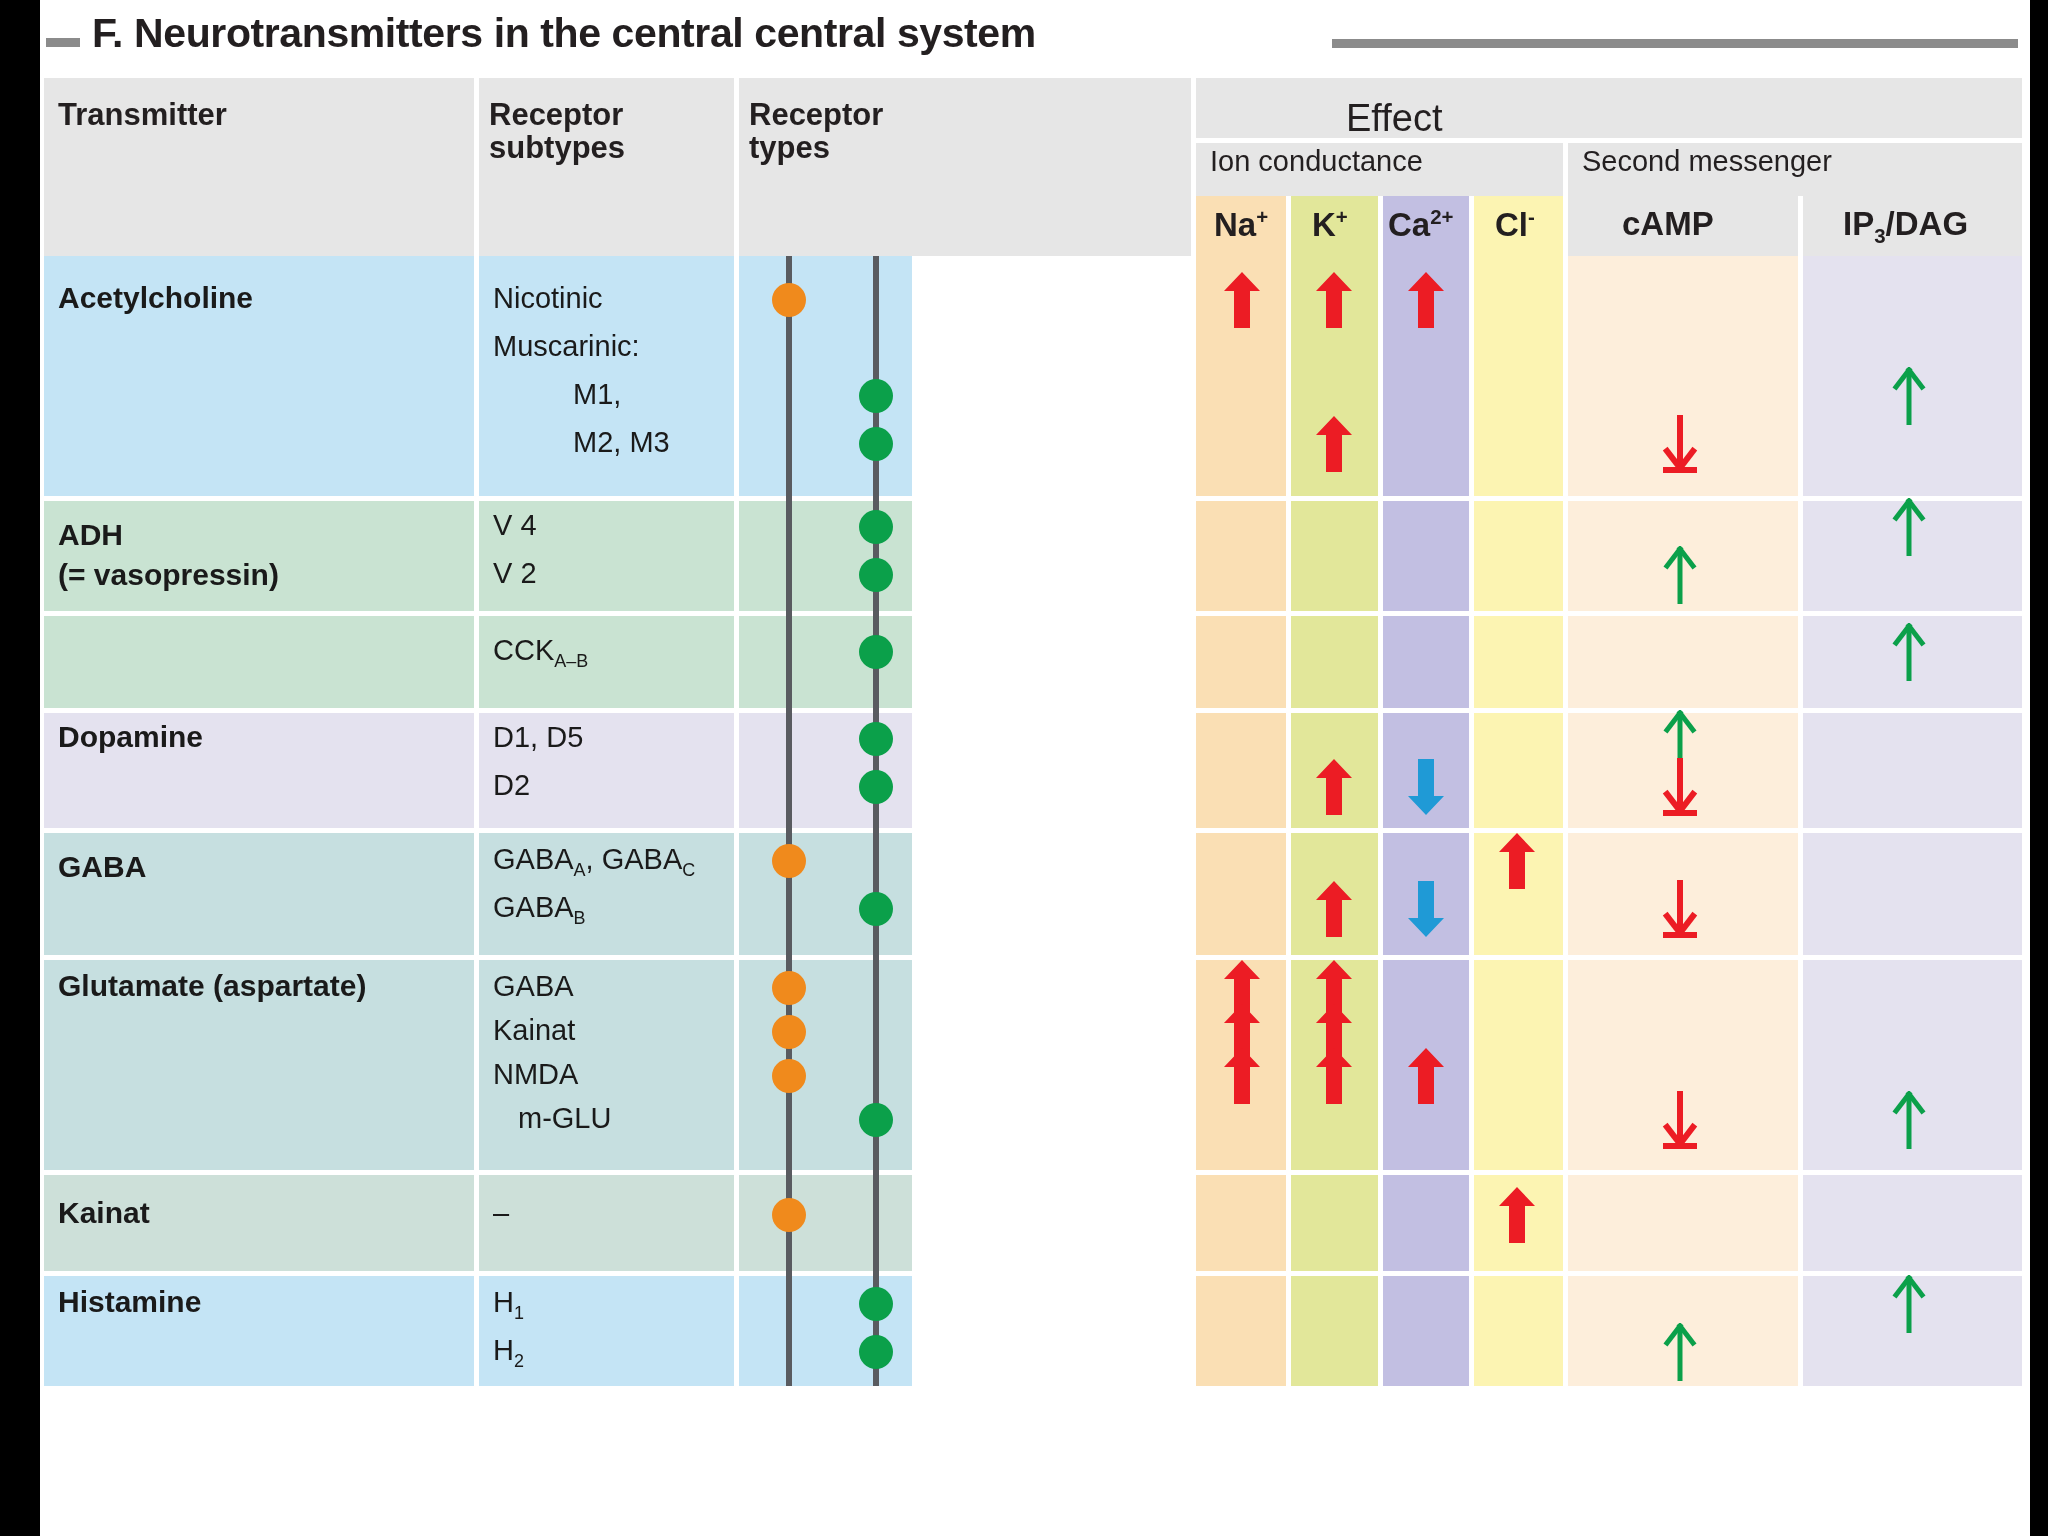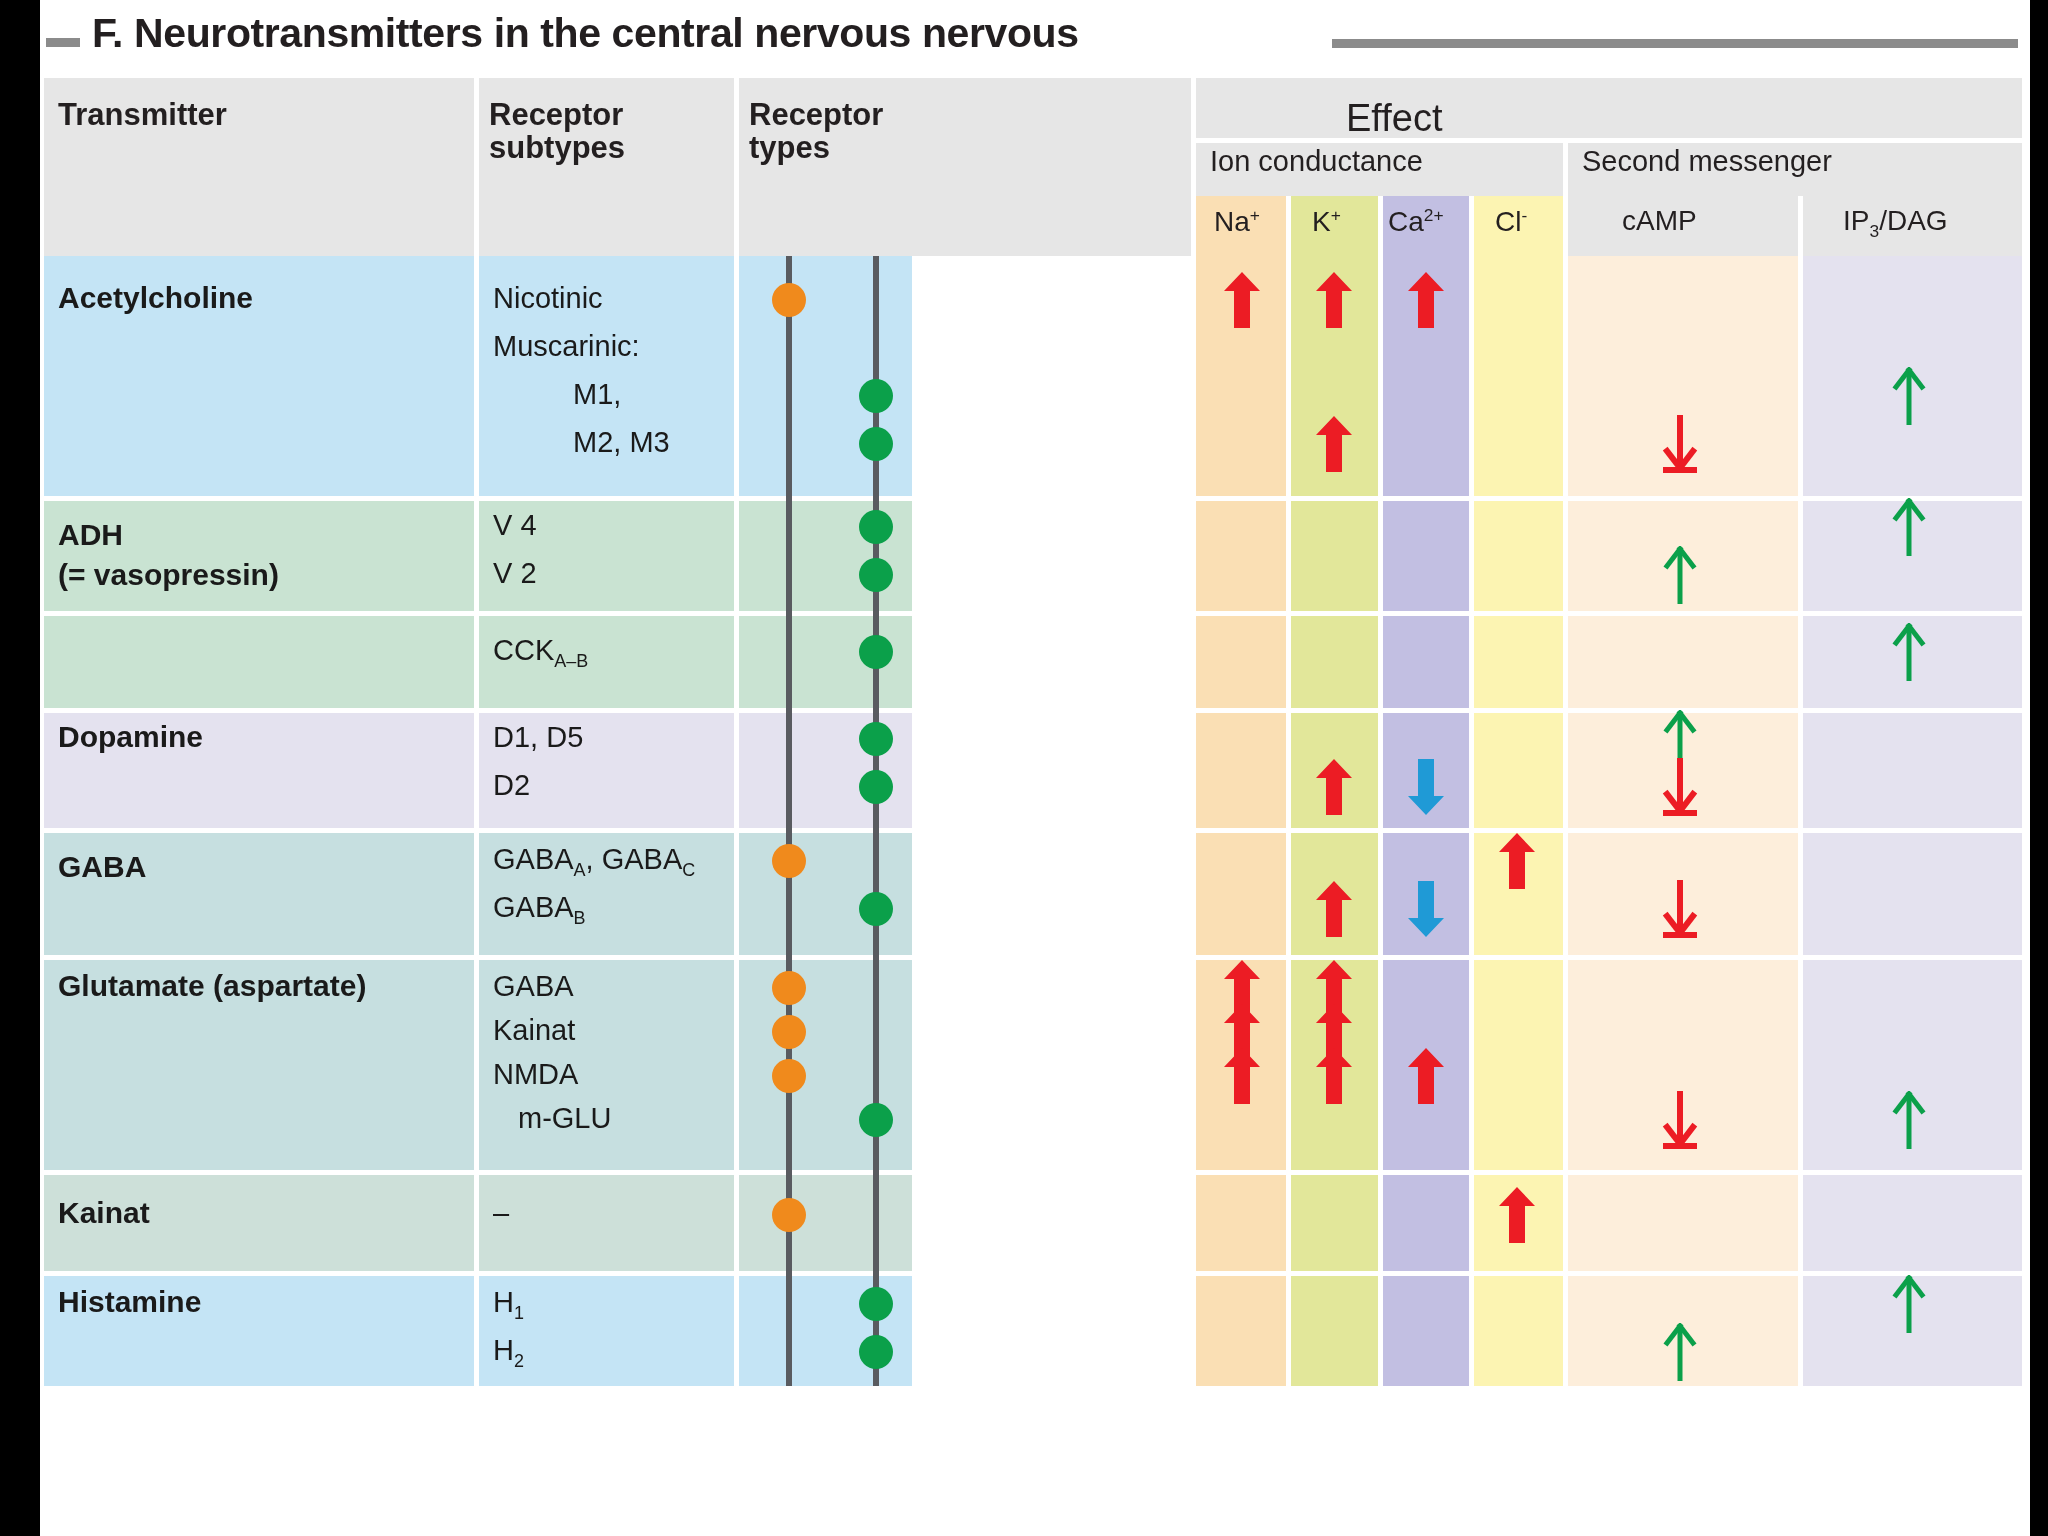--- a/index.html
+++ b/index.html
@@ -44,21 +44,21 @@
 
   
   .hdr { background:#e6e6e6; }
   .hdr-label {
     position:absolute; color:#231f20; font-weight:bold;
     line-height:1.08;
   }
   .hdr-big   { font-size:31px; }
   .hdr-mid   { font-size:29px; font-weight:normal; }
   .hdr-eff   { font-size:38px; font-weight:normal; }
-  .hdr-ion   { font-size:28px; font-weight:normal; }
+  .hdr-ion   { font-size:33px; font-weight:bold; }
 
   
   .rowband { position:absolute; }
   .vsep { position:absolute; background:#ffffff; width:5px; }
   .hsep { position:absolute; background:#ffffff; height:5px; left:0; width:1978px; }
 
   .txname {
     position:absolute; font-size:30px; font-weight:bold; color:#1a1a1a;
     line-height:1.30; white-space:nowrap;
   }
@@ -88,21 +88,21 @@
   .arrowT svg { display:block; width:100%; height:100%; }
 </style>
 </head>
 <body>
 
 <div id="page">
   <div class="sheet"></div>
 
   <div class="title-row">
     <div class="title-dash"></div>
-    <div class="title-text">F.  Neurotransmitters in the central nervous nervous</div>
+    <div class="title-text">F.  Neurotransmitters in the central central system</div>
     <div class="title-rule"></div>
   </div>
 
   <div class="table" id="tbl">
       <div class="cell hdr" style="left: 0px; top: 0px; width: 1978px; height: 178px; background: rgb(230, 230, 230);"></div>
       <div class="cell" style="left: 1152px; top: 118px; width: 92px; height: 60px; background: rgb(250, 223, 180);"></div>
       <div class="cell" style="left: 1244px; top: 118px; width: 92px; height: 60px; background: rgb(226, 231, 154);"></div>
       <div class="cell" style="left: 1336px; top: 118px; width: 91px; height: 60px; background: rgb(194, 191, 226);"></div>
       <div class="cell" style="left: 1427px; top: 118px; width: 92px; height: 60px; background: rgb(252, 244, 178);"></div>
       <div class="hdr-label hdr-big" style="left: 14px; top: 20px; z-index: 6;">Transmitter</div>

